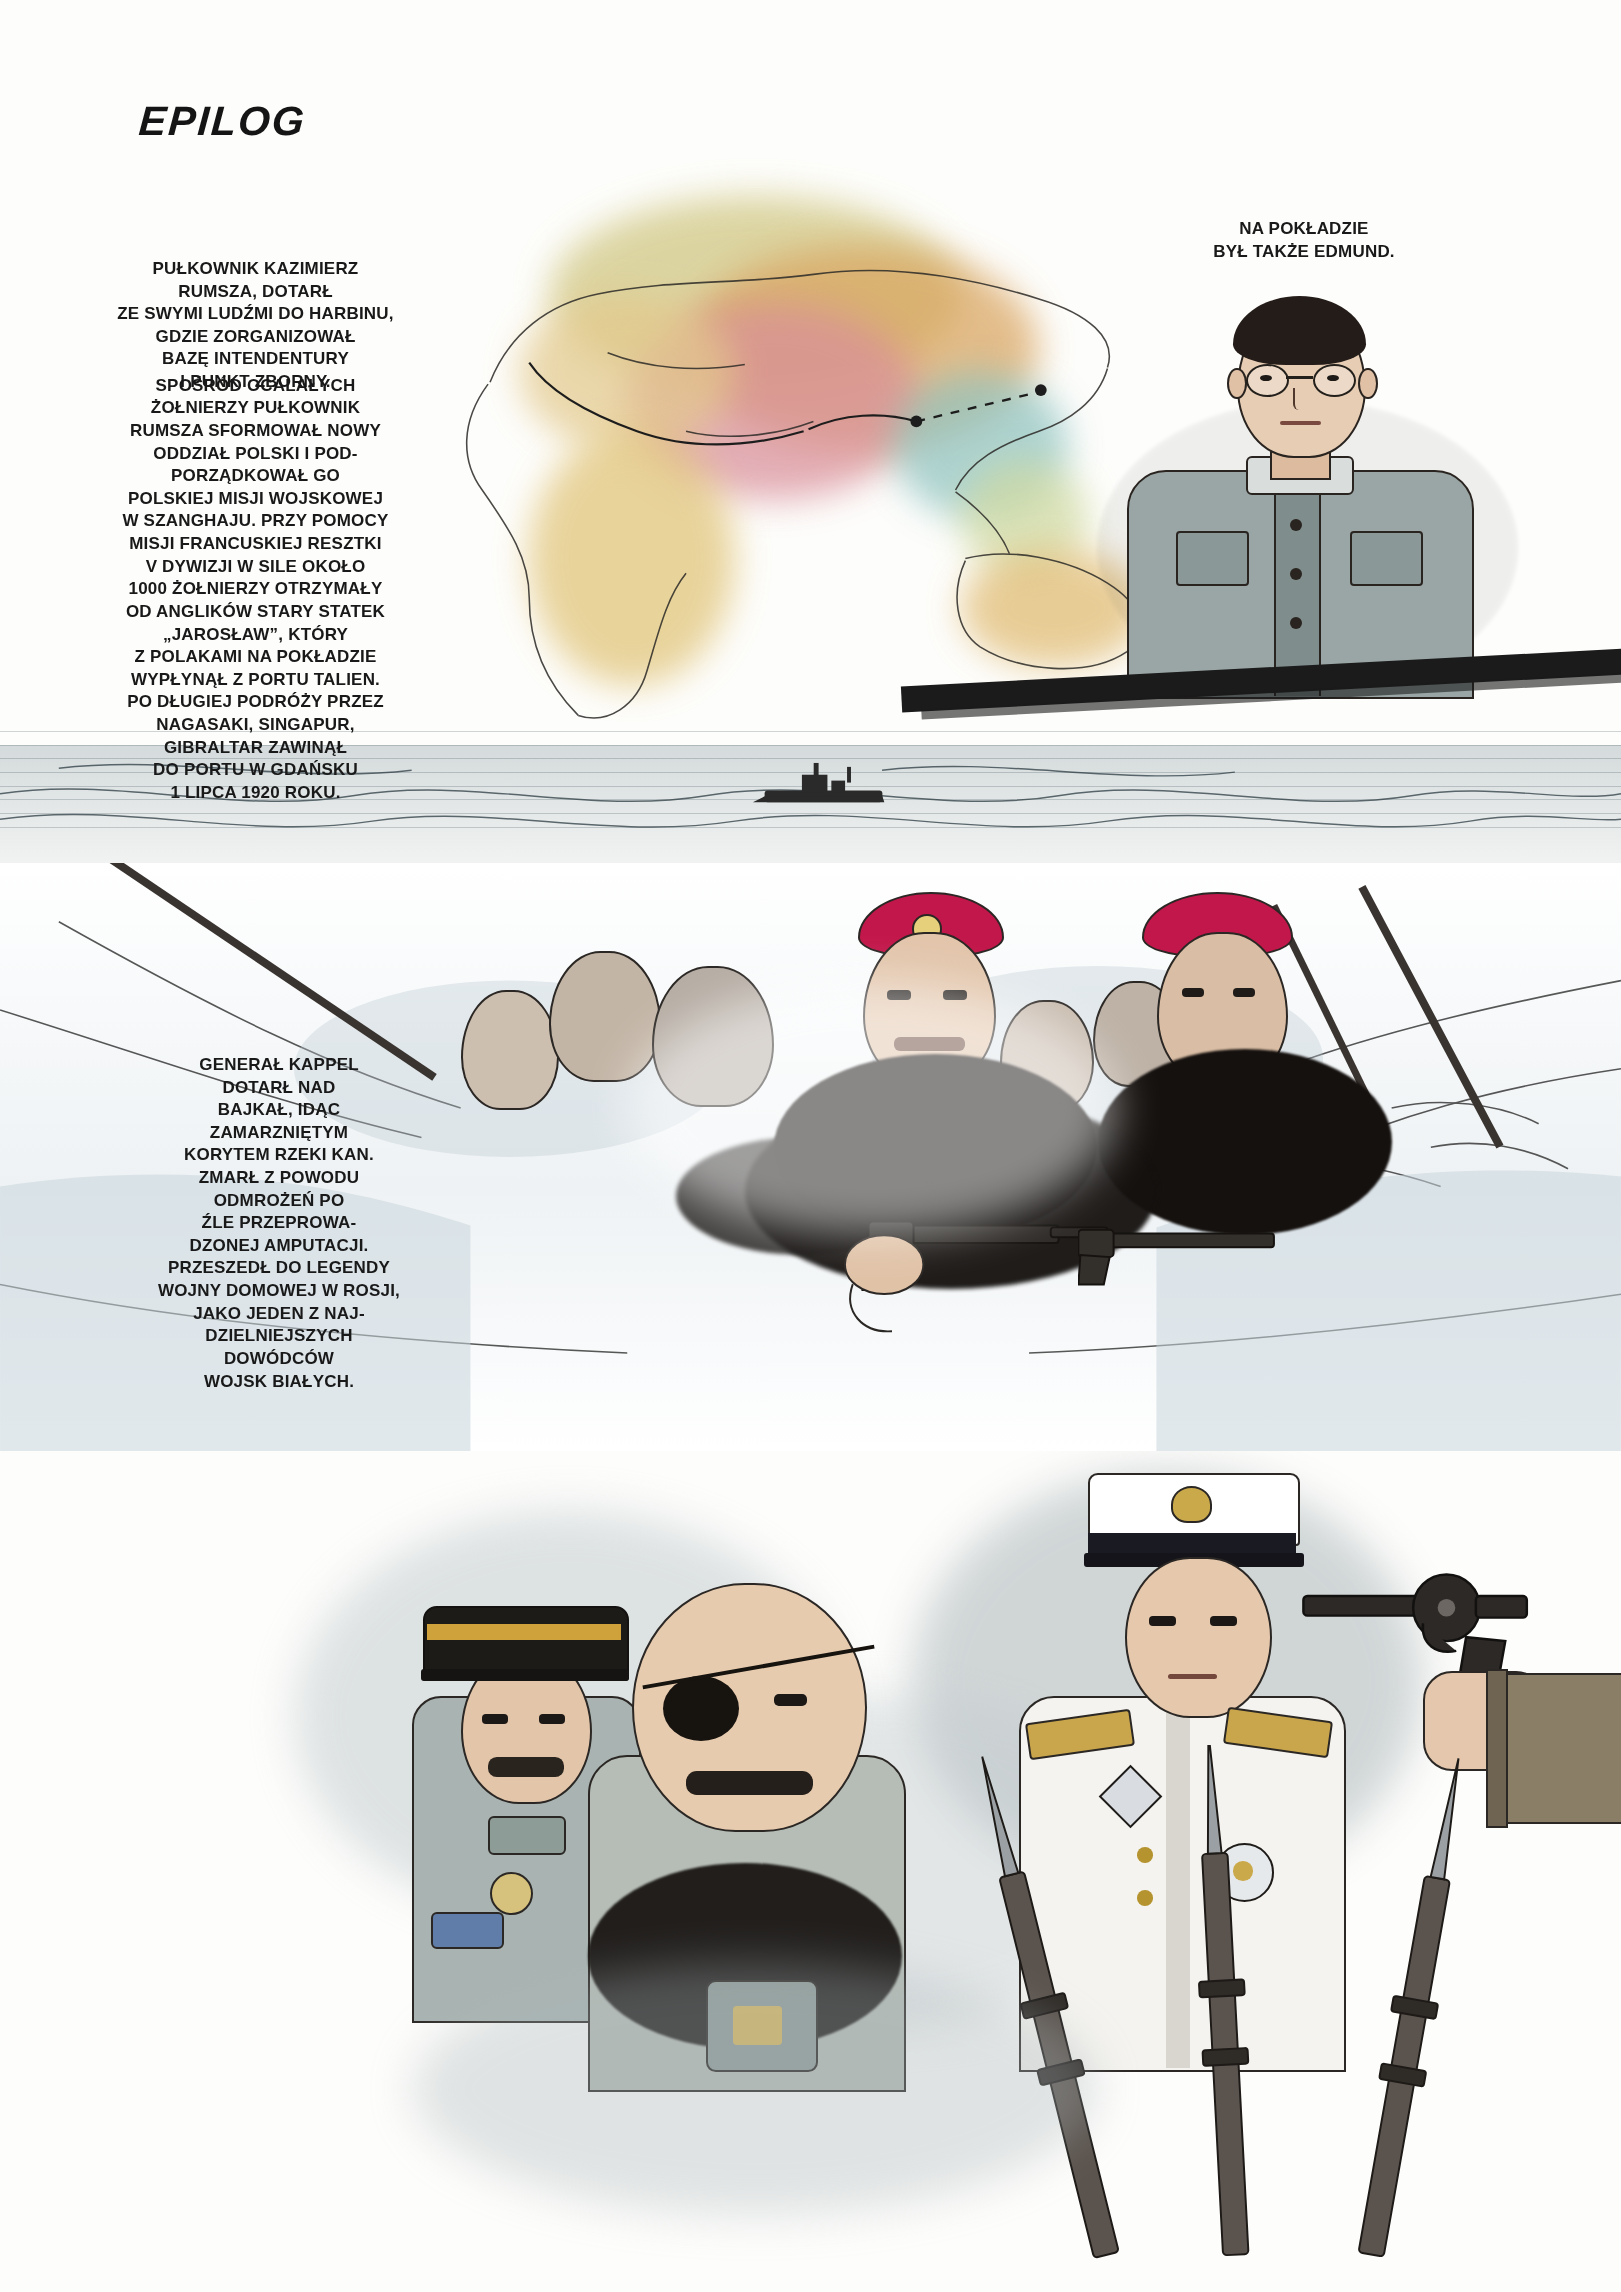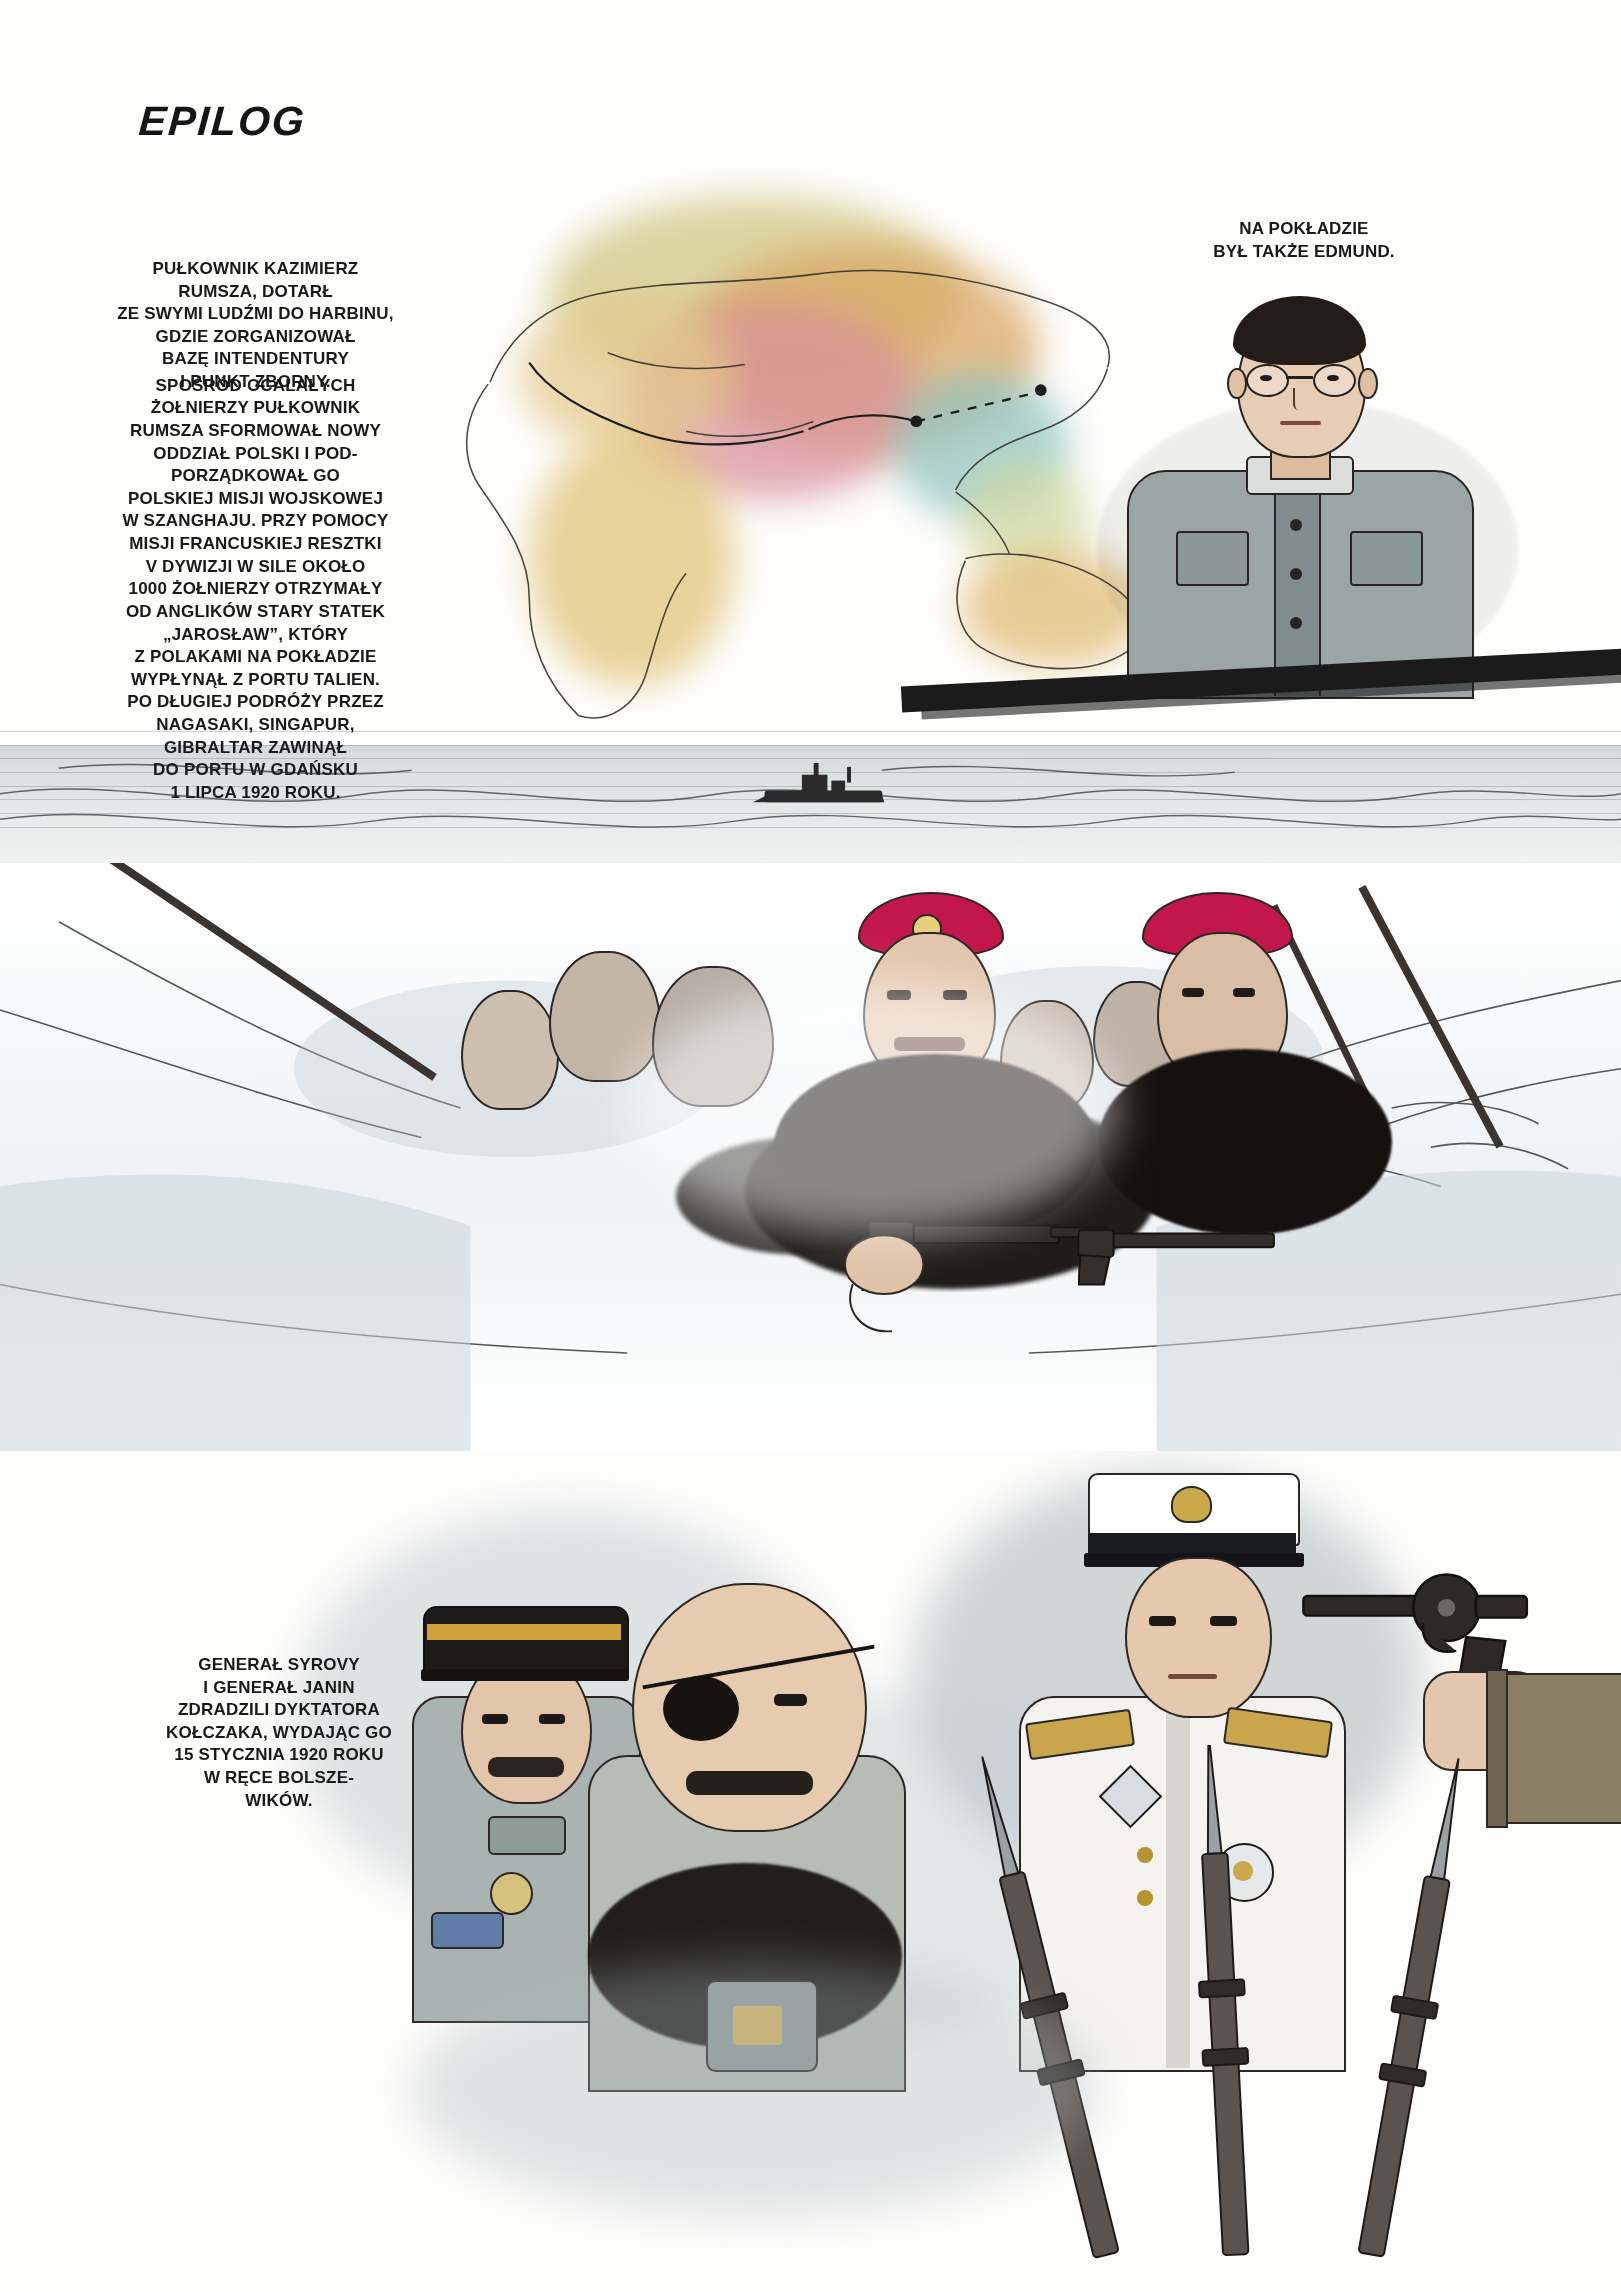--- a/index.html
+++ b/index.html
@@ -495,25 +495,33 @@
 WYPŁYNĄŁ Z PORTU TALIEN.
 PO DŁUGIEJ PODRÓŻY PRZEZ
 NAGASAKI, SINGAPUR,
 GIBRALTAR ZAWINĄŁ
 DO PORTU W GDAŃSKU
 1 LIPCA 1920 ROKU.</div>
 
   <div class="caption" style="left:1157px; top:218px; width:294px;">NA POKŁADZIE
 BYŁ TAKŻE EDMUND.</div>
 
-
-
-  <div class="caption" style="left:137px; top:1654px; width:284px;">GENERAŁ SYROVY
-I GENERAŁ JANIN
-ZDRADZILI DYKTATORA
-KOŁCZAKA, WYDAJĄC GO
-15 STYCZNIA 1920 ROKU
-W RĘCE BOLSZE-
-WIKÓW.</div>
+  <div class="caption" style="left:137px; top:1054px; width:284px;">GENERAŁ KAPPEL
+DOTARŁ NAD
+BAJKAŁ, IDĄC
+ZAMARZNIĘTYM
+KORYTEM RZEKI KAN.
+ZMARŁ Z POWODU
+ODMROŻEŃ PO
+ŹLE PRZEPROWA-
+DZONEJ AMPUTACJI.
+PRZESZEDŁ DO LEGENDY
+WOJNY DOMOWEJ W ROSJI,
+JAKO JEDEN Z NAJ-
+DZIELNIEJSZYCH
+DOWÓDCÓW
+WOJSK BIAŁYCH.</div>
+
+
 
 
 </div>
 
 
 </body></html>

